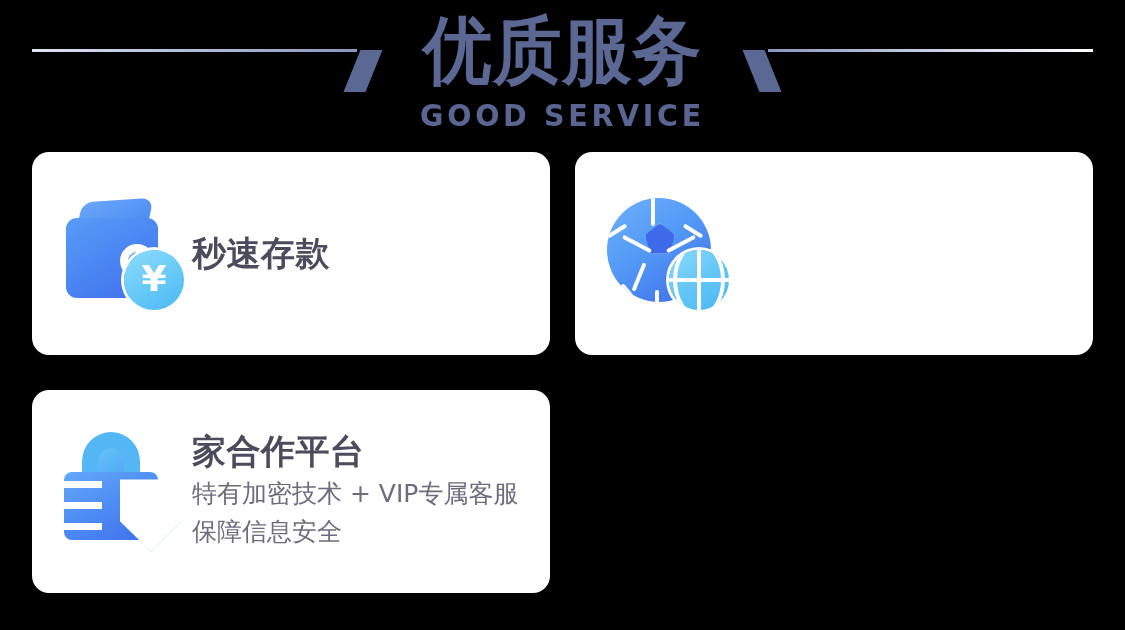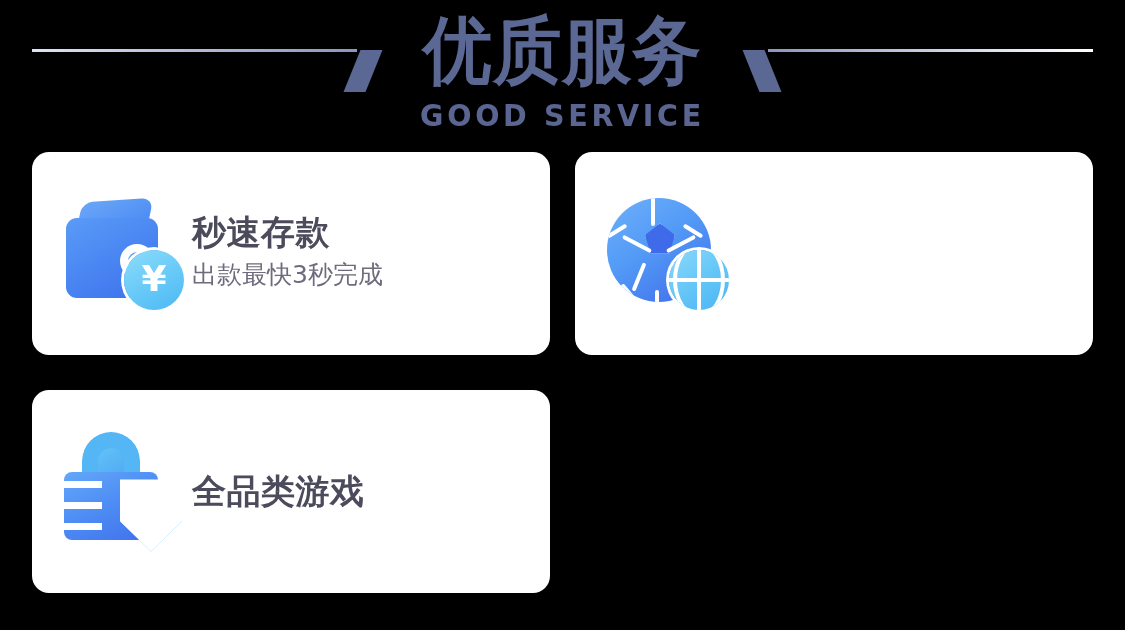--- a/index.html
+++ b/index.html
@@ -429,21 +429,20 @@
     <div class="card-icon">
       <div class="wallet-flap"></div>
       <div class="wallet-body"></div>
       <div class="wallet-clasp"></div>
       <div class="wallet-coin">
         <span>¥</span>
       </div>
     </div>
     <div class="card-text">
       <div class="card-title">秒速存款</div>
-      <div class="card-desc">出款最快3秒完成</div>
     </div>
   </div>
 
   <div class="card">
     <div class="card-icon">
       <div class="soccer">
         <div class="pent s1"></div>
         <div class="seam m1"></div>
         <div class="seam m2"></div>
         <div class="seam m3"></div>
@@ -470,18 +469,19 @@
         <i class="l1"></i>
         <i class="l2"></i>
         <i class="l3"></i>
       </div>
       <div class="shield">
         <div class="shield-cross-v"></div>
         <div class="shield-cross-h"></div>
       </div>
     </div>
     <div class="card-text">
-      <div class="card-title">全品类游戏</div>
+      <div class="card-title">家合作平台</div>
+      <div class="card-desc">特有加密技术 + VIP专属客服保障信息安全</div>
     </div>
   </div>
 
 
 </div>
 
 </body></html>

